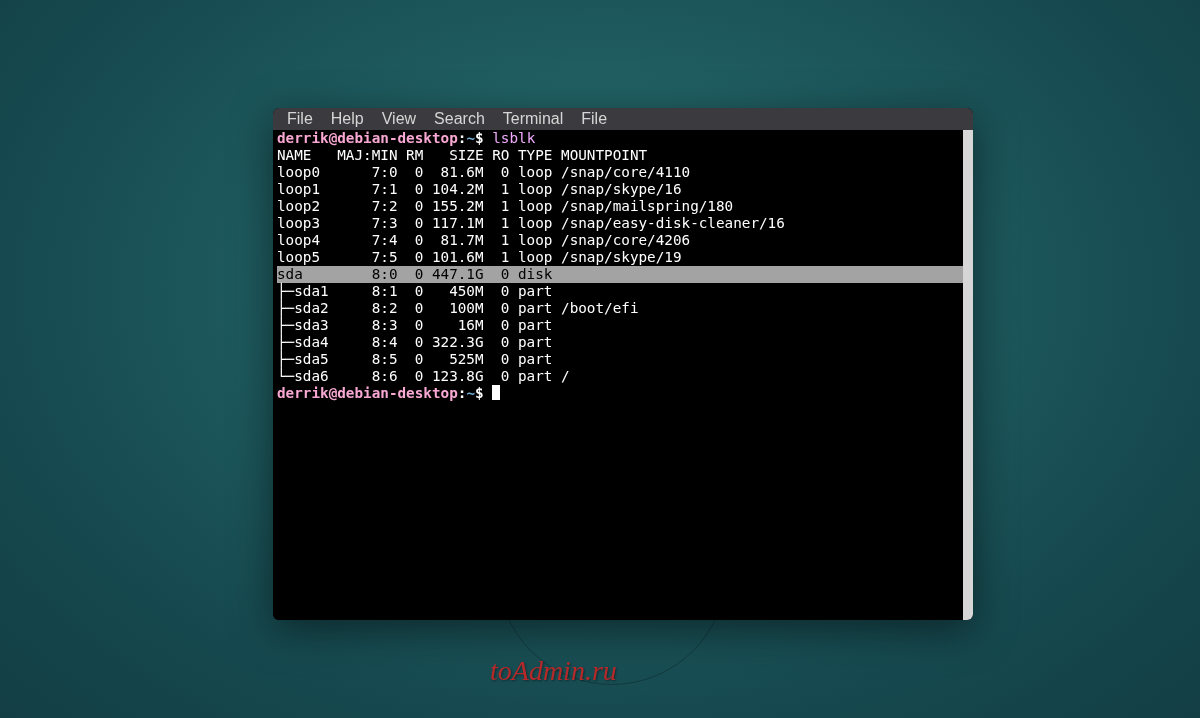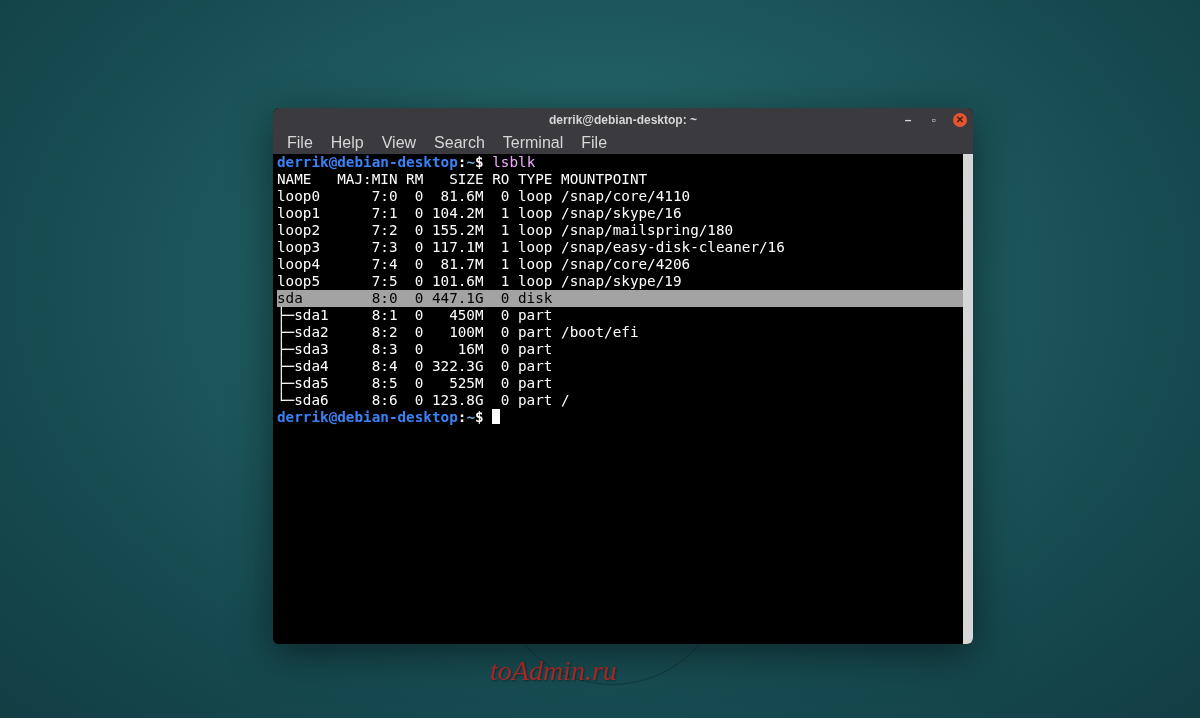--- a/index.html
+++ b/index.html
@@ -94,21 +94,21 @@
     color: #fff;
     padding: 0 2px 0 4px;
     white-space: pre;
   }
   .scrollbar {
     position: absolute;
     right: 0; top: 0; bottom: 0;
     width: 10px;
     background: #d6d6d6;
   }
-  .prompt-user { color: #3b82f6; font-weight: bold; margin-top: 20px; }
+  .prompt-user { color: #f9a8d4; font-weight: bold; margin-top: 20px; }
   .prompt-colon { color: #fff; font-weight: bold; }
   .prompt-tilde { color: #6eaed6; font-weight: bold; }
   .prompt-dollar { color: #fff; font-weight: bold; }
   .cmd { color: #f0abfc; }
   .row { display: block; }
   .row.highlight { background: #a3a3a3; color: #000; }
   .cursor {
     display: inline-block;
     width: 8px; height: 15px;
     background: #fff;
@@ -116,28 +116,20 @@
     margin-bottom: 1px;
   }
 </style>
 </head>
 <body>
 
 <div class="deco-circle"></div>
 <div class="watermark">toAdmin.ru</div>
 
 <div class="window">
-  <div class="titlebar">
-    <span>derrik@debian-desktop: ~</span>
-    <div class="win-controls">
-      <div class="win-btn">–</div>
-      <div class="win-btn">▫</div>
-      <div class="win-btn close">✕</div>
-    </div>
-  </div>
 
   <div class="menubar">
     <div class="menu-item">File</div>
     <div class="menu-item">Help</div>
     <div class="menu-item">View</div>
     <div class="menu-item">Search</div>
     <div class="menu-item">Terminal</div>
     <div class="menu-item">File</div>
   </div>
 

